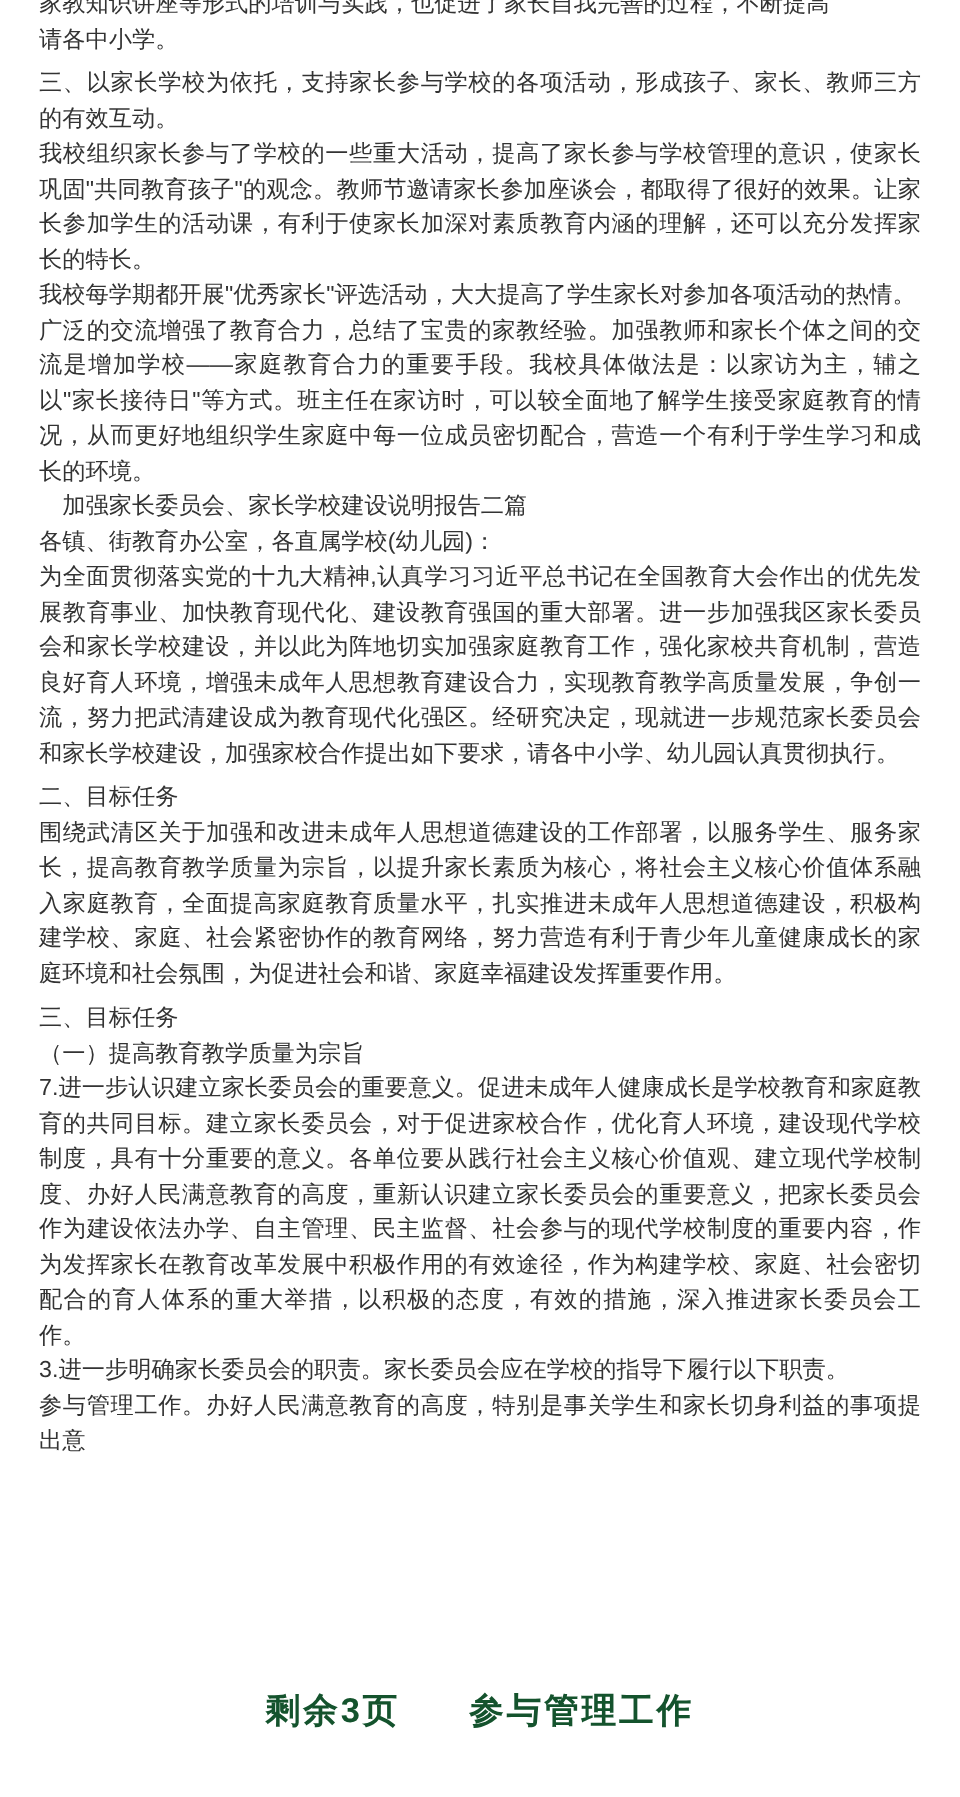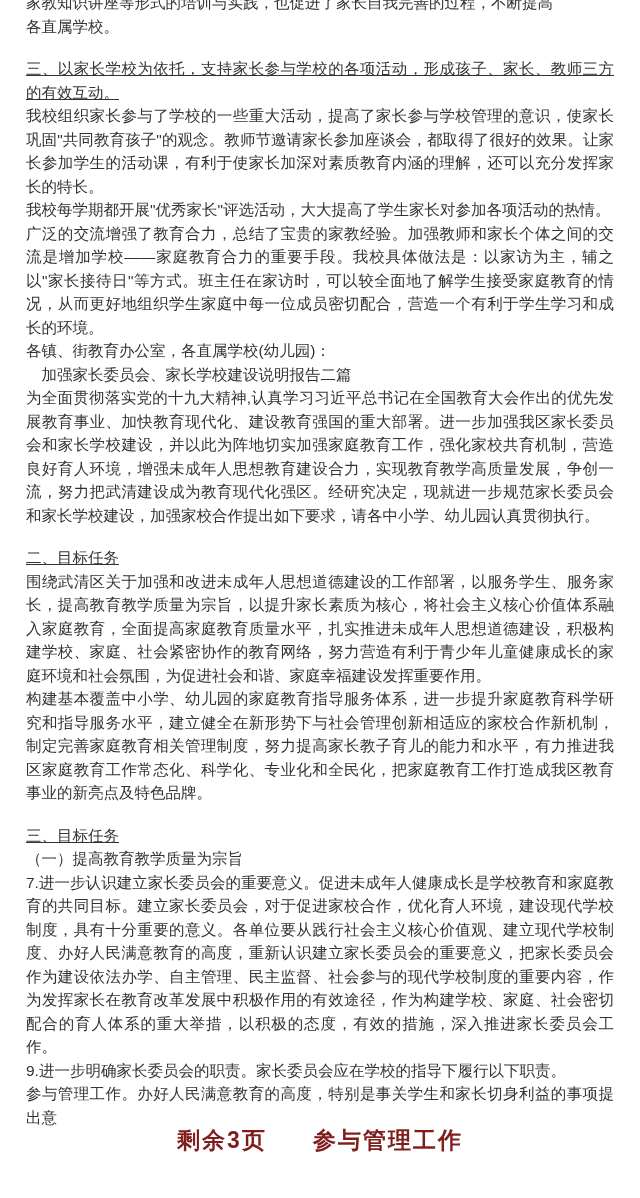--- a/index.html
+++ b/index.html
@@ -15,55 +15,54 @@
   }
   .text-body {
     padding: 0 26px;
     font-size: 15.5px;
     line-height: 23.5px;
     text-align: justify;
     word-break: break-all;
   }
   p.para { margin: 0; }
   p.clipped { margin-top: -9px; }       
-  p.gap-before { margin-top: 19px; text-decoration: underline; }  
+  p.gap-before { margin-top: 6px; }  
   p.indent1 { text-indent: 1em; }
   .footer {
     position: absolute;
     left: 0;
     right: 0;
     bottom: 42px;
     display: flex;
     justify-content: center;
     gap: 46px;
     font-size: 23px;
     font-weight: bold;
     letter-spacing: 2px;
   }
 </style>
 </head>
 <body>
 
 <div class="page">
   <div class="text-body">
       <p class="para clipped">家教知识讲座等形式的培训与实践，也促进了家长自我完善的过程，不断提高</p>
-      <p class="para">各直属学校。</p>
+      <p class="para">请各中小学。</p>
       <p class="para gap-before">三、以家长学校为依托，支持家长参与学校的各项活动，形成孩子、家长、教师三方的有效互动。</p>
       <p class="para">我校组织家长参与了学校的一些重大活动，提高了家长参与学校管理的意识，使家长巩固"共同教育孩子"的观念。教师节邀请家长参加座谈会，都取得了很好的效果。让家长参加学生的活动课，有利于使家长加深对素质教育内涵的理解，还可以充分发挥家长的特长。</p>
       <p class="para">我校每学期都开展"优秀家长"评选活动，大大提高了学生家长对参加各项活动的热情。</p>
       <p class="para">广泛的交流增强了教育合力，总结了宝贵的家教经验。加强教师和家长个体之间的交流是增加学校——家庭教育合力的重要手段。我校具体做法是：以家访为主，辅之以"家长接待日"等方式。班主任在家访时，可以较全面地了解学生接受家庭教育的情况，从而更好地组织学生家庭中每一位成员密切配合，营造一个有利于学生学习和成长的环境。</p>
+      <p class="para indent1">加强家长委员会、家长学校建设说明报告二篇</p>
       <p class="para">各镇、街教育办公室，各直属学校(幼儿园)：</p>
-      <p class="para indent1">加强家长委员会、家长学校建设说明报告二篇</p>
       <p class="para">为全面贯彻落实党的十九大精神,认真学习习近平总书记在全国教育大会作出的优先发展教育事业、加快教育现代化、建设教育强国的重大部署。进一步加强我区家长委员会和家长学校建设，并以此为阵地切实加强家庭教育工作，强化家校共育机制，营造良好育人环境，增强未成年人思想教育建设合力，实现教育教学高质量发展，争创一流，努力把武清建设成为教育现代化强区。经研究决定，现就进一步规范家长委员会和家长学校建设，加强家校合作提出如下要求，请各中小学、幼儿园认真贯彻执行。</p>
       <p class="para gap-before">二、目标任务</p>
       <p class="para">围绕武清区关于加强和改进未成年人思想道德建设的工作部署，以服务学生、服务家长，提高教育教学质量为宗旨，以提升家长素质为核心，将社会主义核心价值体系融入家庭教育，全面提高家庭教育质量水平，扎实推进未成年人思想道德建设，积极构建学校、家庭、社会紧密协作的教育网络，努力营造有利于青少年儿童健康成长的家庭环境和社会氛围，为促进社会和谐、家庭幸福建设发挥重要作用。</p>
-      <p class="para">构建基本覆盖中小学、幼儿园的家庭教育指导服务体系，进一步提升家庭教育科学研究和指导服务水平，建立健全在新形势下与社会管理创新相适应的家校合作新机制，制定完善家庭教育相关管理制度，努力提高家长教子育儿的能力和水平，有力推进我区家庭教育工作常态化、科学化、专业化和全民化，把家庭教育工作打造成我区教育事业的新亮点及特色品牌。</p>
       <p class="para gap-before">三、目标任务</p>
       <p class="para">（一）提高教育教学质量为宗旨</p>
       <p class="para">7.进一步认识建立家长委员会的重要意义。促进未成年人健康成长是学校教育和家庭教育的共同目标。建立家长委员会，对于促进家校合作，优化育人环境，建设现代学校制度，具有十分重要的意义。各单位要从践行社会主义核心价值观、建立现代学校制度、办好人民满意教育的高度，重新认识建立家长委员会的重要意义，把家长委员会作为建设依法办学、自主管理、民主监督、社会参与的现代学校制度的重要内容，作为发挥家长在教育改革发展中积极作用的有效途径，作为构建学校、家庭、社会密切配合的育人体系的重大举措，以积极的态度，有效的措施，深入推进家长委员会工作。</p>
-      <p class="para">9.进一步明确家长委员会的职责。家长委员会应在学校的指导下履行以下职责。</p>
+      <p class="para">3.进一步明确家长委员会的职责。家长委员会应在学校的指导下履行以下职责。</p>
       <p class="para">参与管理工作。办好人民满意教育的高度，特别是事关学生和家长切身利益的事项提出意</p>
     </div>
-  <div class="footer" style="color: #7f1d1d; text-align: center;">
+  <div class="footer" style="color: #14532d; text-align: center;">
     <span>剩余3页</span>
     <span>参与管理工作</span>
   </div>
 </div>
 
 </body></html>

